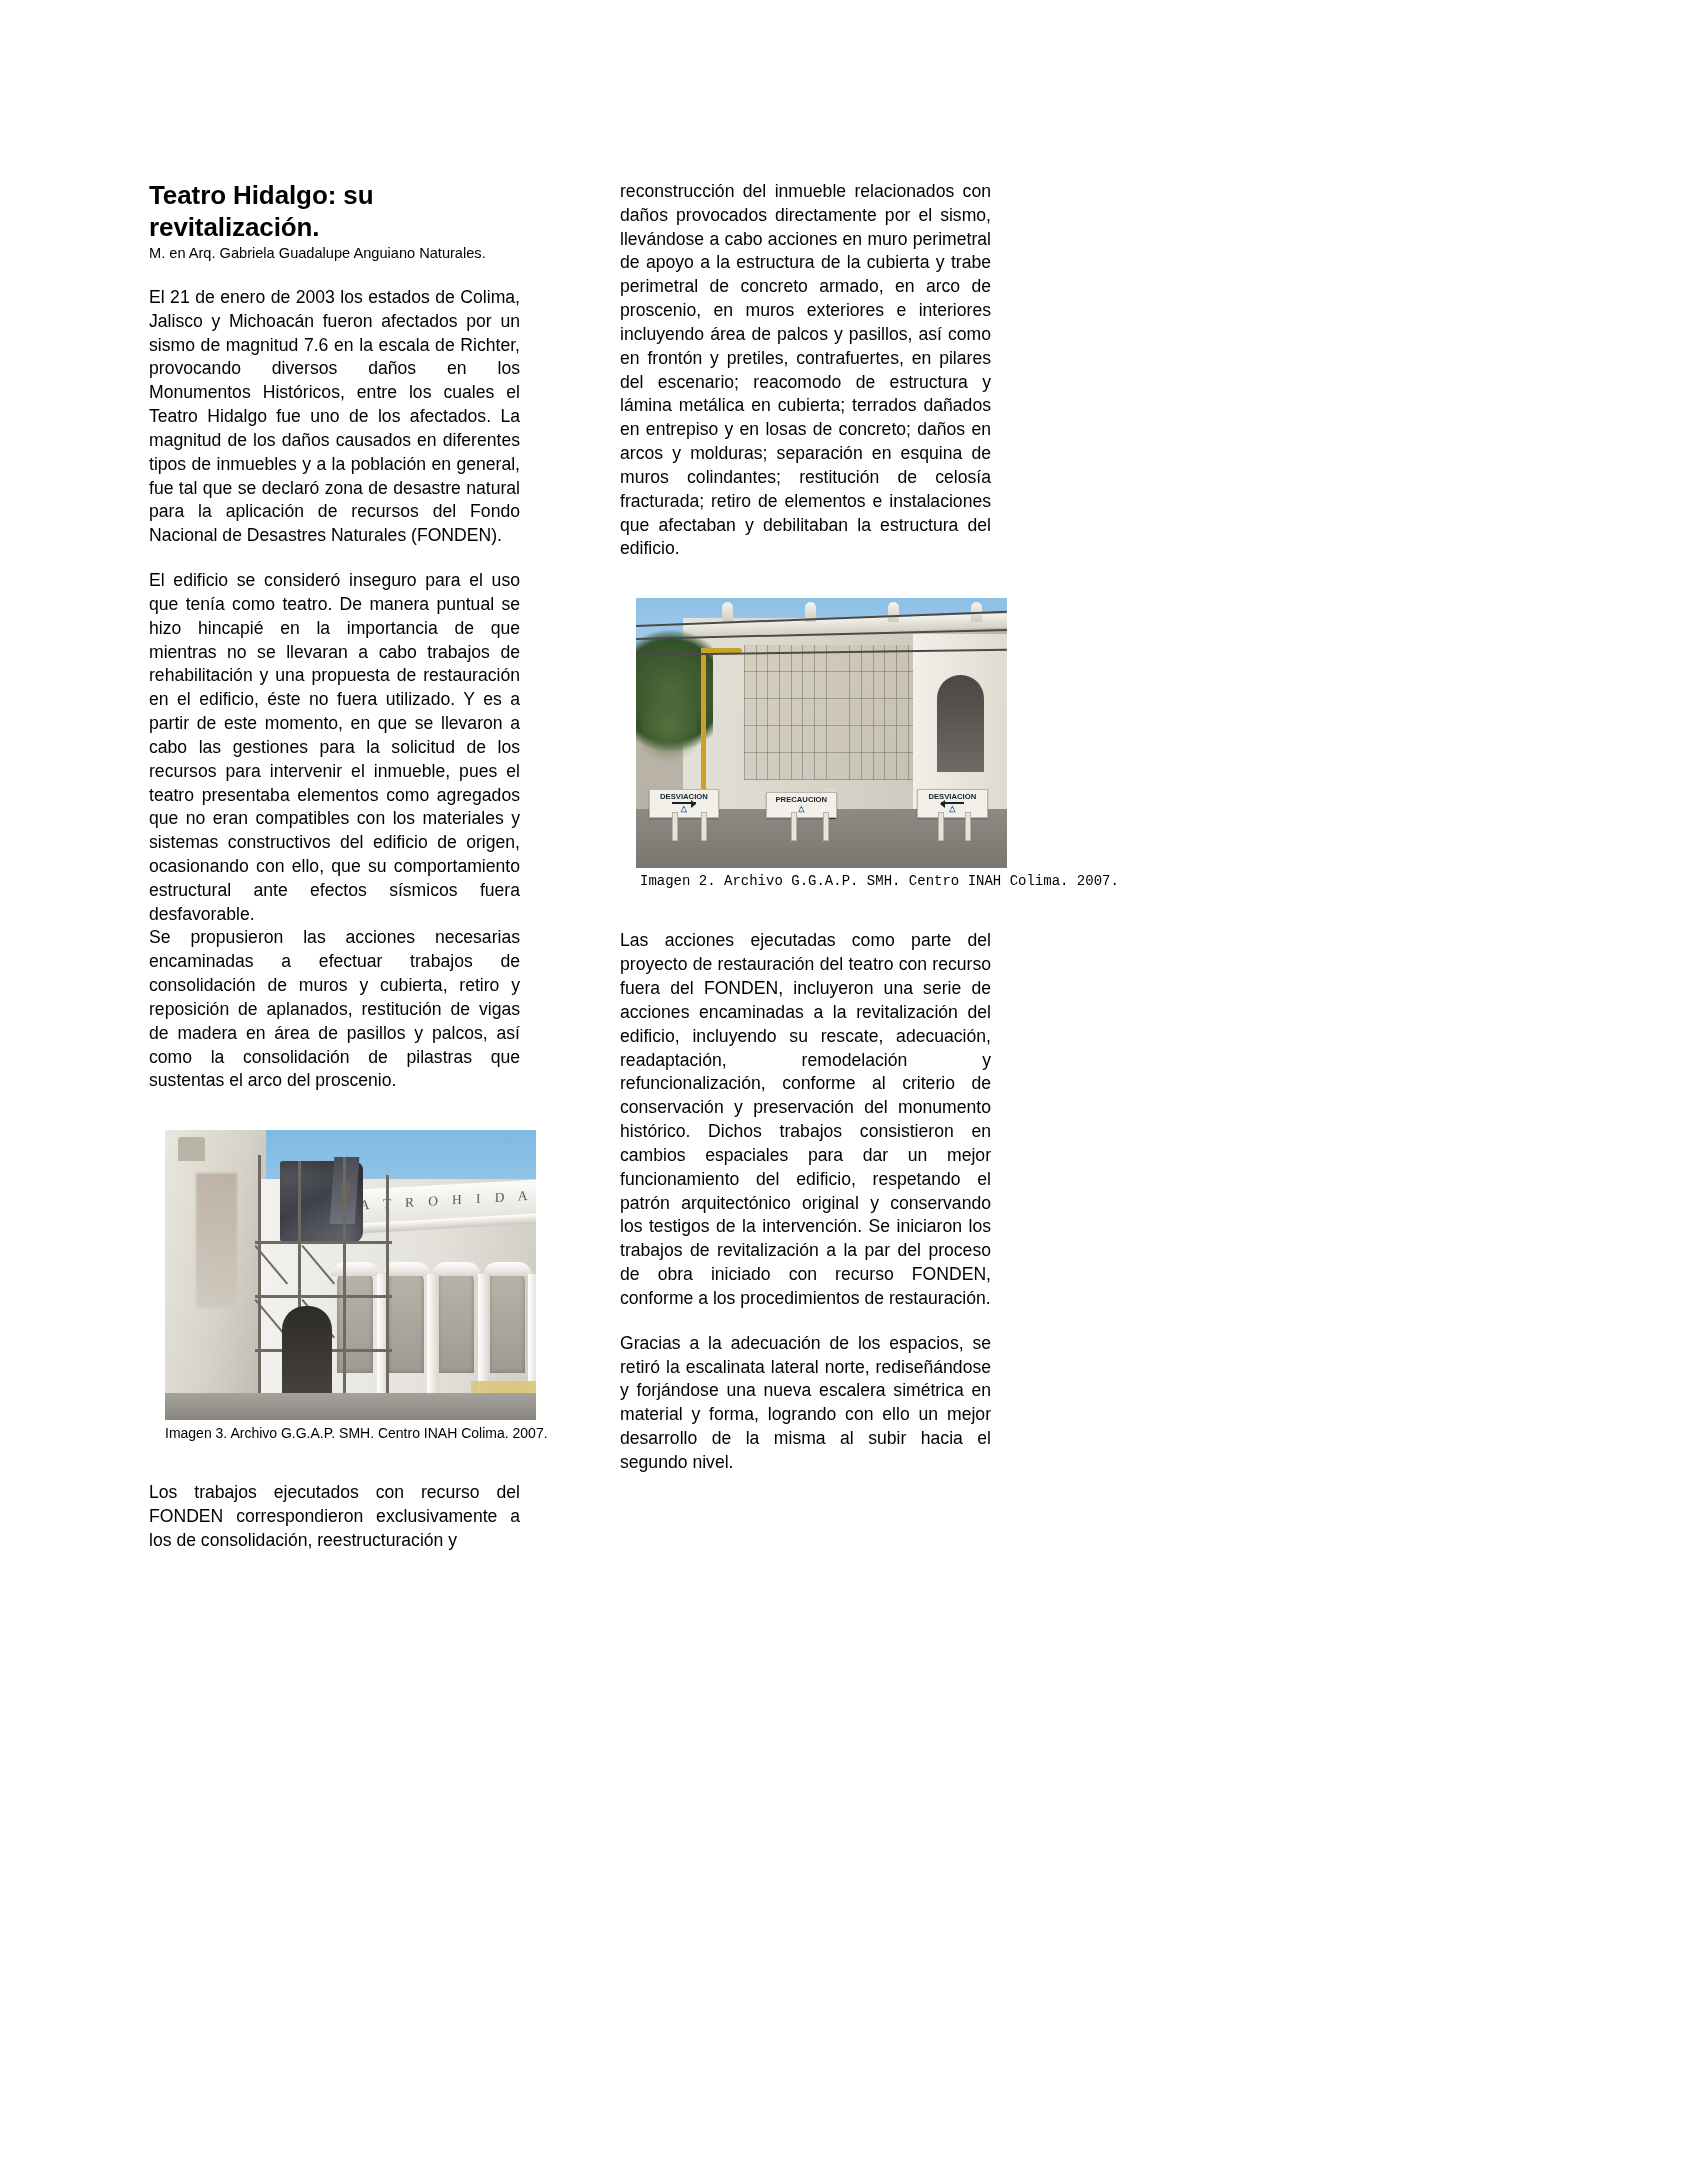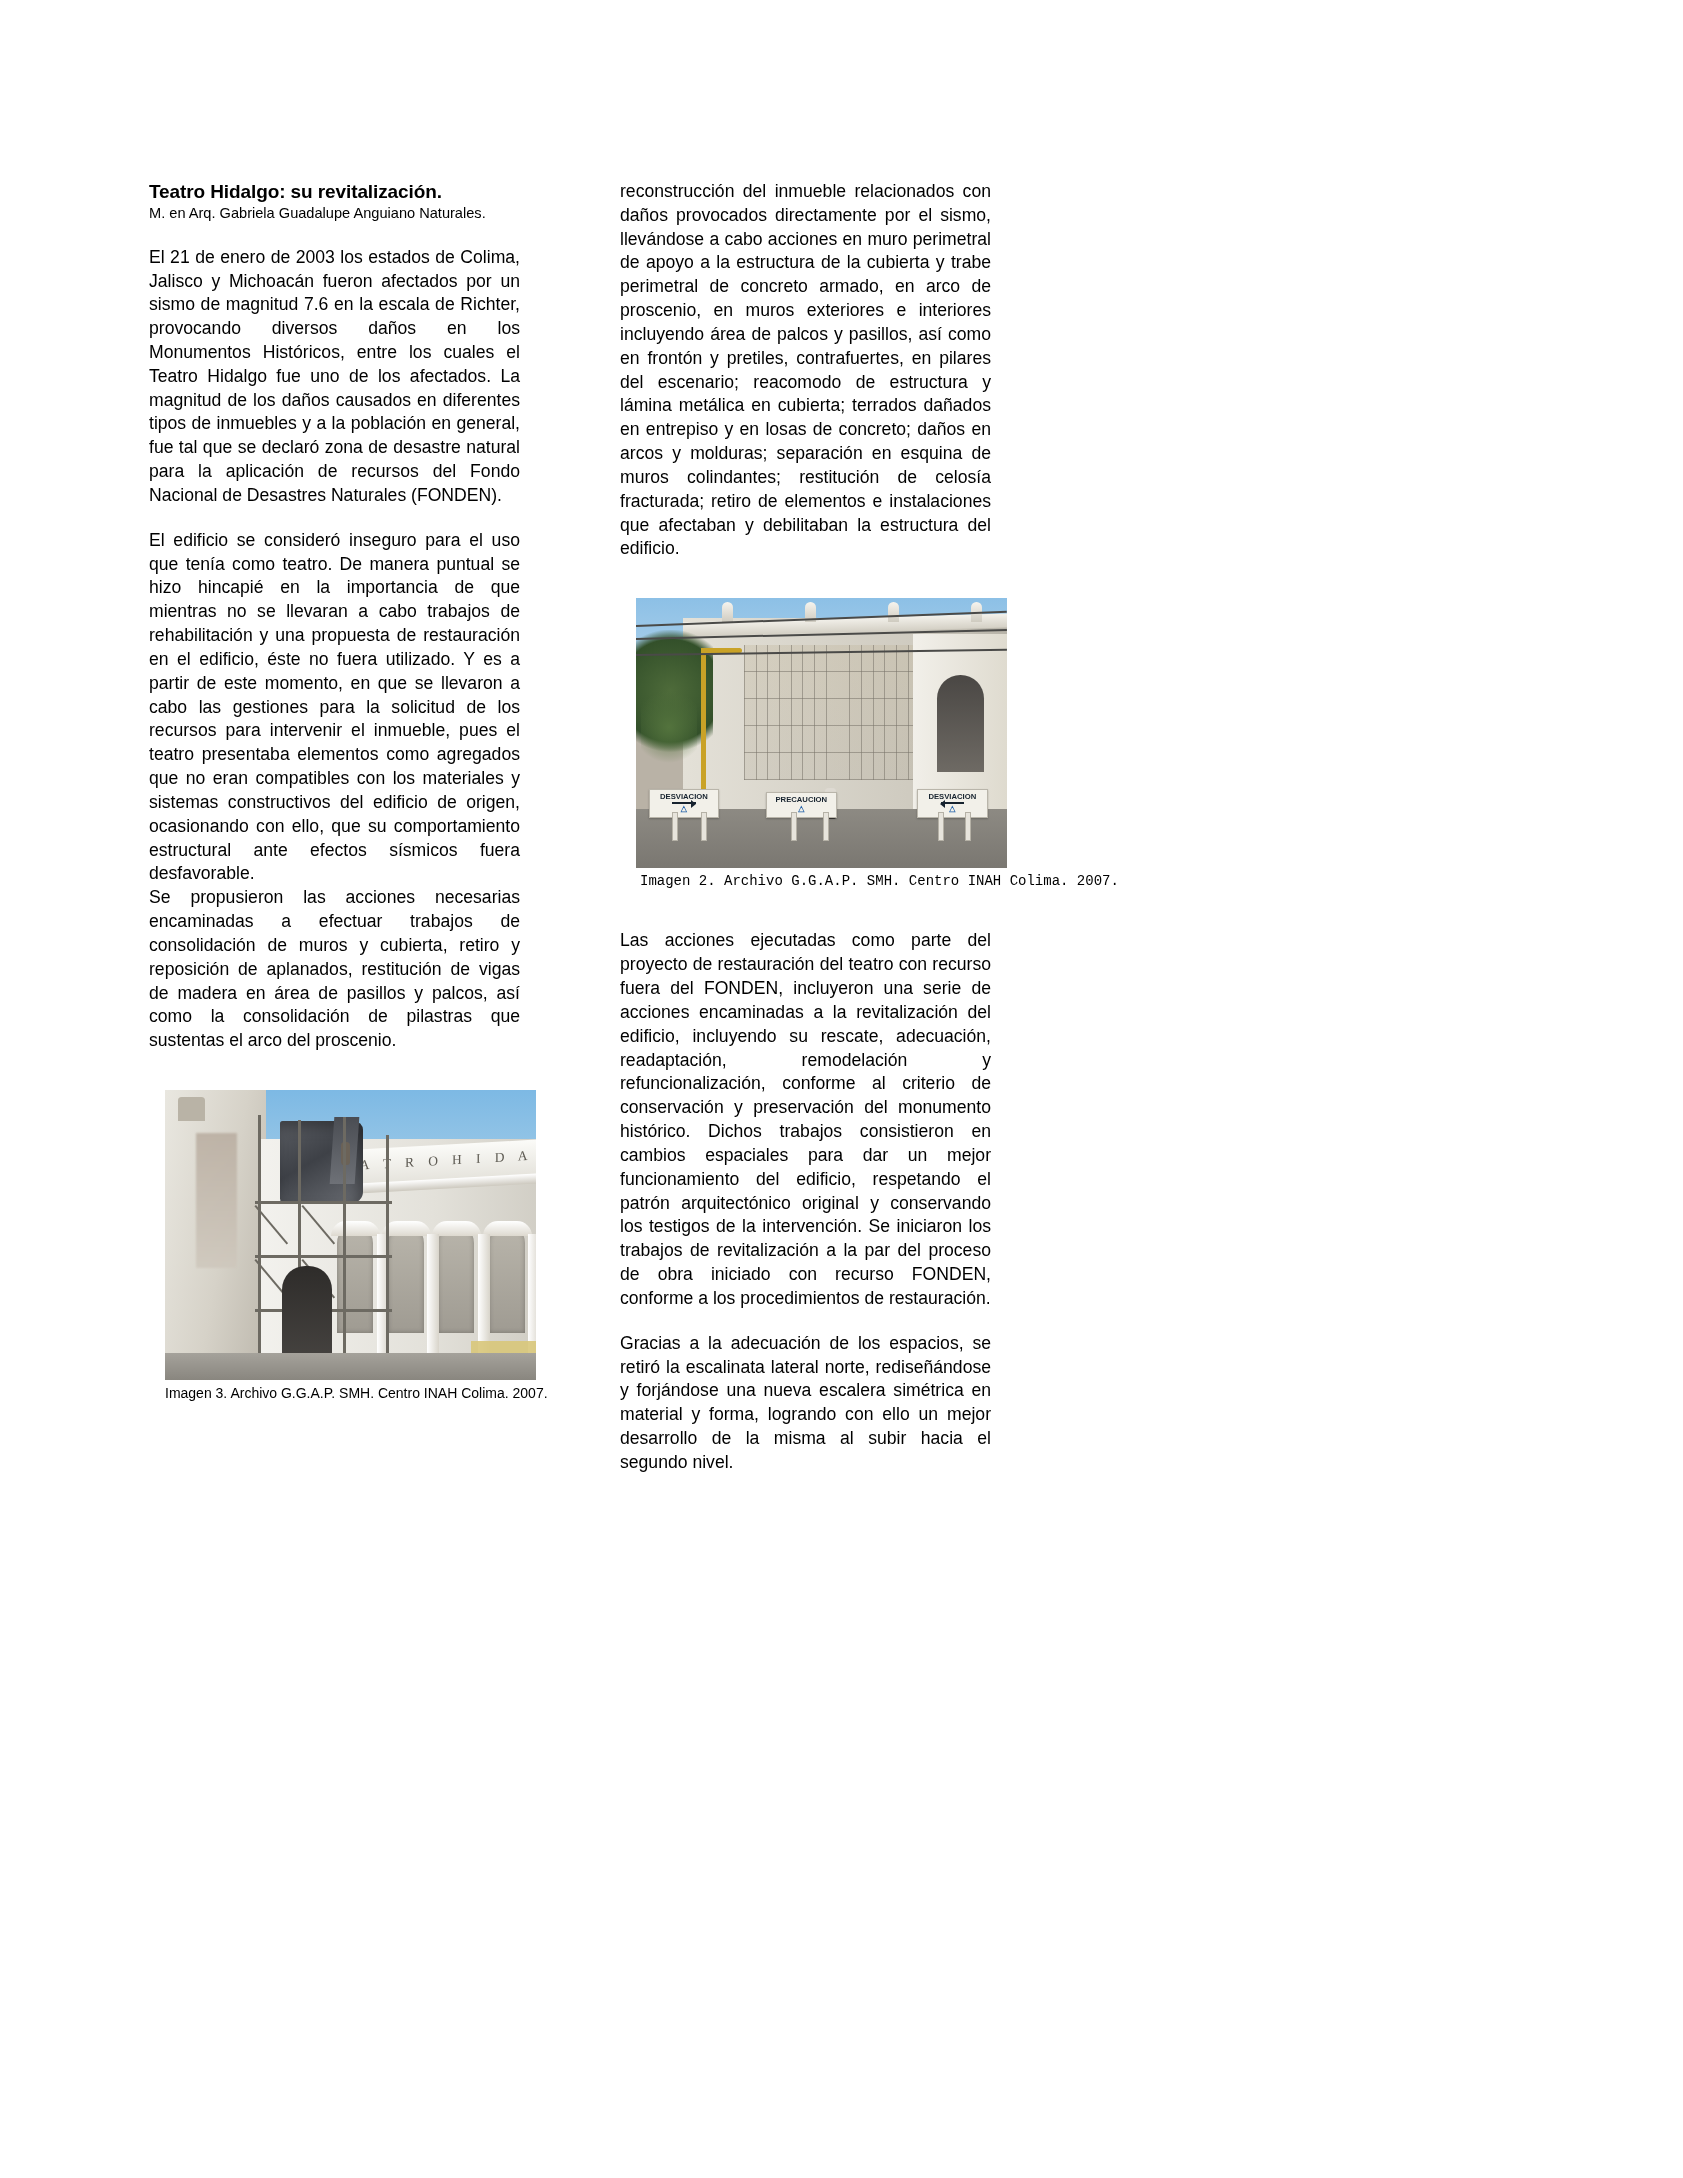--- a/index.html
+++ b/index.html
@@ -31,21 +31,21 @@
     gap: 50px;
   }
   .col {
     width: 371px;
     flex: 0 0 371px;
   }
   .col-left { width: 371px; flex: 0 0 371px; }
   .col-right { width: 371px; flex: 0 0 371px; margin-left: 50px; }
 
   h1.doc-title {
-    font-size: 19px;
+    font-size: 26px;
     font-weight: bold;
     line-height: 1.22;
     margin: 0 0 0.9px 0;
     letter-spacing: -0.1px;
   }
   .byline {
     font-size: 14.6px;
     line-height: 1.25;
     margin: 0 0 23.4px 0;
   }
@@ -348,20 +348,21 @@
           </div>
 
           <div class="p1-door"></div>
           <div class="p1-yellow"></div>
           <div class="p1-curb"></div>
           <div class="p1-ground"></div>
         </div>
         <figcaption class="caption">Imagen 3. Archivo G.G.A.P. SMH. Centro INAH Colima. 2007.</figcaption>
       </figure>
 
+      <p class="body" style="margin-top:23.4px">Los trabajos ejecutados con recurso del FONDEN correspondieron exclusivamente a los de consolidación, reestructuración y</p>
 
     </div>
 
     <div class="col col-right">
 
       <p class="body">reconstrucción del inmueble relacionados con daños provocados directamente por el sismo, llevándose a cabo acciones en muro perimetral de apoyo a la estructura de la cubierta y trabe perimetral de concreto armado, en arco de proscenio, en muros exteriores e interiores incluyendo área de palcos y pasillos, así como en frontón y pretiles, contrafuertes, en pilares del escenario; reacomodo de estructura y lámina metálica en cubierta; terrados dañados en entrepiso y en losas de concreto; daños en arcos y molduras; separación en esquina de muros colindantes; restitución de celosía fracturada; retiro de elementos e instalaciones que afectaban y debilitaban la estructura del edificio.</p>
 
       <figure class="figure">
         <div class="figure-img photo2">
           <div class="p2-sky"></div>

